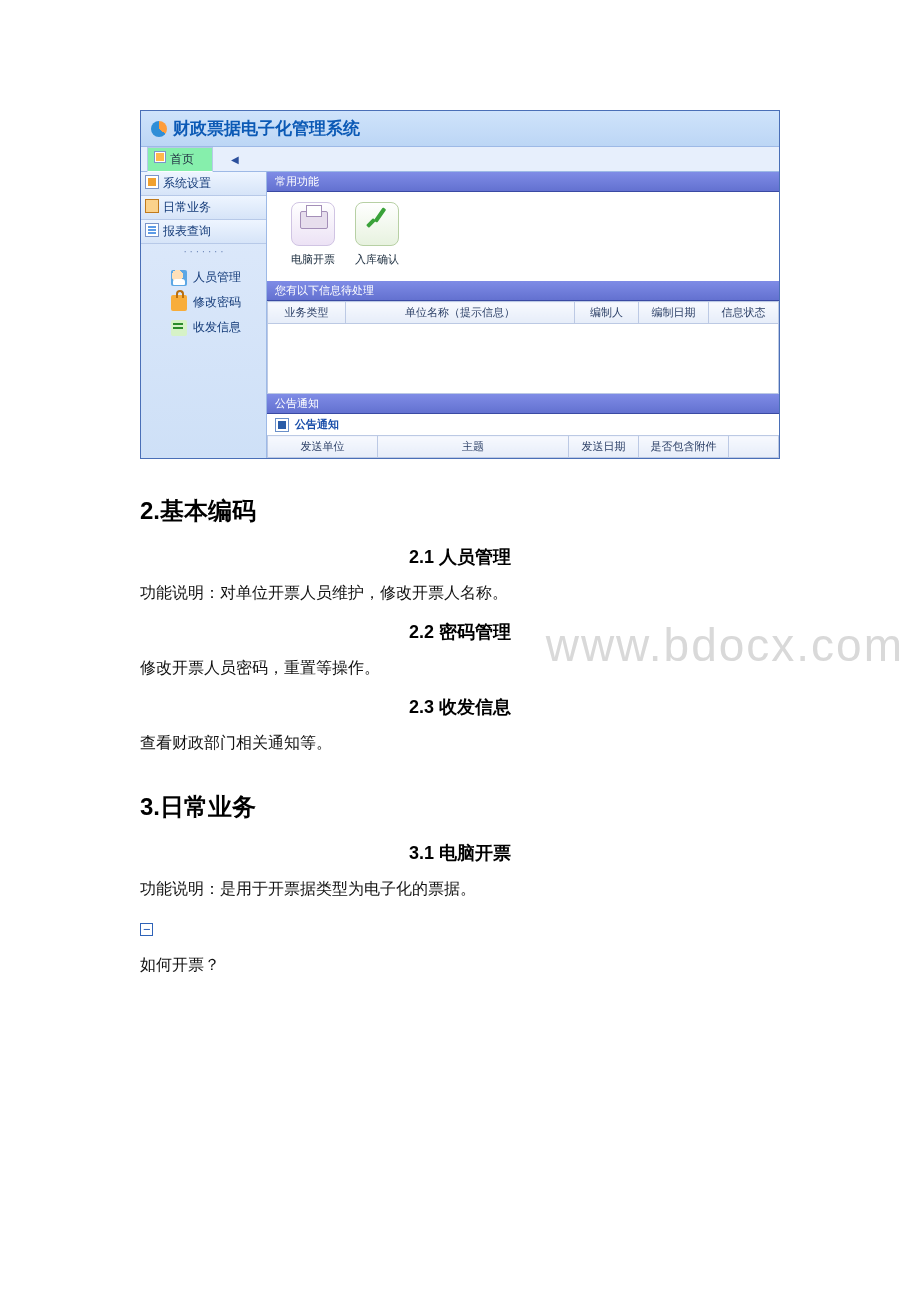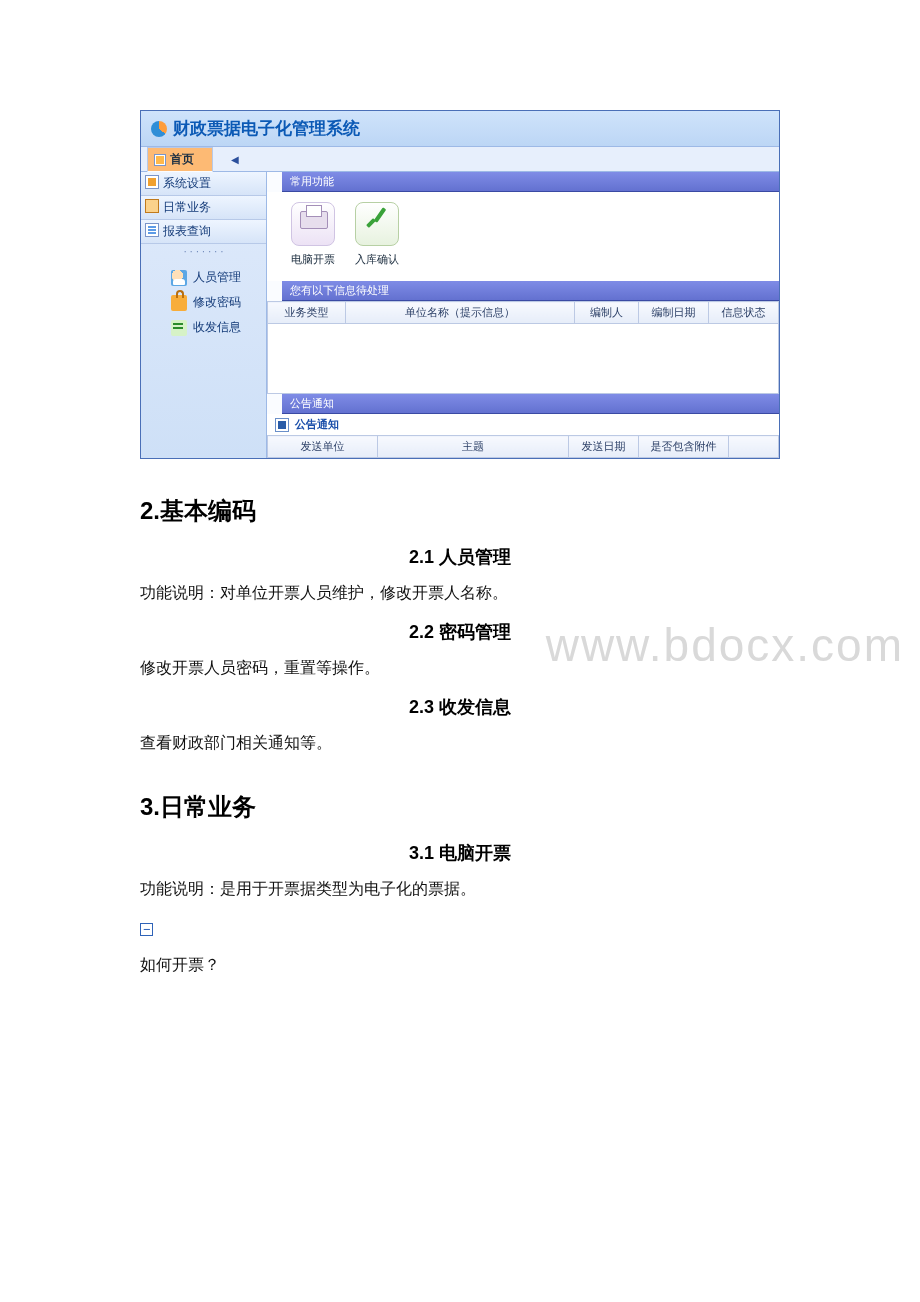--- a/index.html
+++ b/index.html
@@ -34,26 +34,25 @@
   }
   .app-titlebar .title-text {
     color: #0b59b5; font-size: 17px; font-weight: bold;
   }
   .tab-row {
     display: flex; align-items: center;
     background: #e7effc; border-bottom: 1px solid #9db9e6;
     padding: 0 6px;
   }
   .tab-home {
-    display: flex; align-items: center; gap: 4px;
+    display: flex; gap: 4px;
     padding: 3px 18px 3px 6px;
-    background: #fdba74; border: 1px solid #b7c9e8; border-bottom: 1px solid #fafcff;
+    background: #86efac; border: 1px solid #b7c9e8; border-bottom: 1px solid #fafcff;
     margin-bottom: -1px;
     color: #234;
-    font-weight: bold;
   }
   .tab-home .ico { width:12px; height:12px; background:#fff; border:1px solid #7a95c9; position:relative; }
   .tab-home .ico::after { content:""; position:absolute; left:1px; top:1px; width:8px; height:8px; background:#ffb84a; }
   .tab-row .arrow-left {
     margin-left: 18px; font-size: 10px; color:#2b4f9c;
   }
   .app-body { display: flex; min-height: 270px; }
   .sidebar {
     width: 126px;
     background: linear-gradient(#dfeafb, #cee0f7);
@@ -81,21 +80,20 @@
   .mi.people::after{content:"";position:absolute;left:2px;bottom:1px;width:12px;height:6px;background:#fff;border-radius:3px 3px 1px 1px;}
   .mi.lock { background:#f8ad3a; border-radius:2px; position:relative; }
   .mi.lock::after{content:"";position:absolute;left:5px;top:-5px;width:4px;height:6px;border:2px solid #b96f0e;border-bottom:none;border-radius:4px 4px 0 0;}
   .mi.msg { background:#d6f2c7; border-radius:2px; position:relative; }
   .mi.msg::after{content:"";position:absolute;left:2px;top:3px;width:10px;height:2px;background:#2a8b2a;box-shadow:0 4px 0 #2a8b2a;}
   .main-area { flex:1; background:#fafcff; display:flex; flex-direction:column; }
   .panel-head {
     background: linear-gradient(#7f8ce6,#6371d0);
     color:#fff; font-size:11px; padding:2px 8px;
     border-bottom:1px solid #3a4aa3;
-    margin-left:15px;
   }
   .panel-body { background:#fff; padding:10px 14px 14px 14px; }
   .icon-row { display:flex; }
   .big-item { text-align:center; width:64px; }
   .big-ico {
     width:44px; height:44px; border-radius:8px; margin:0 auto 6px auto;
     background: linear-gradient(#fff,#ece2f5);
     border:1px solid #d0c4e3;
     position:relative;
   }

